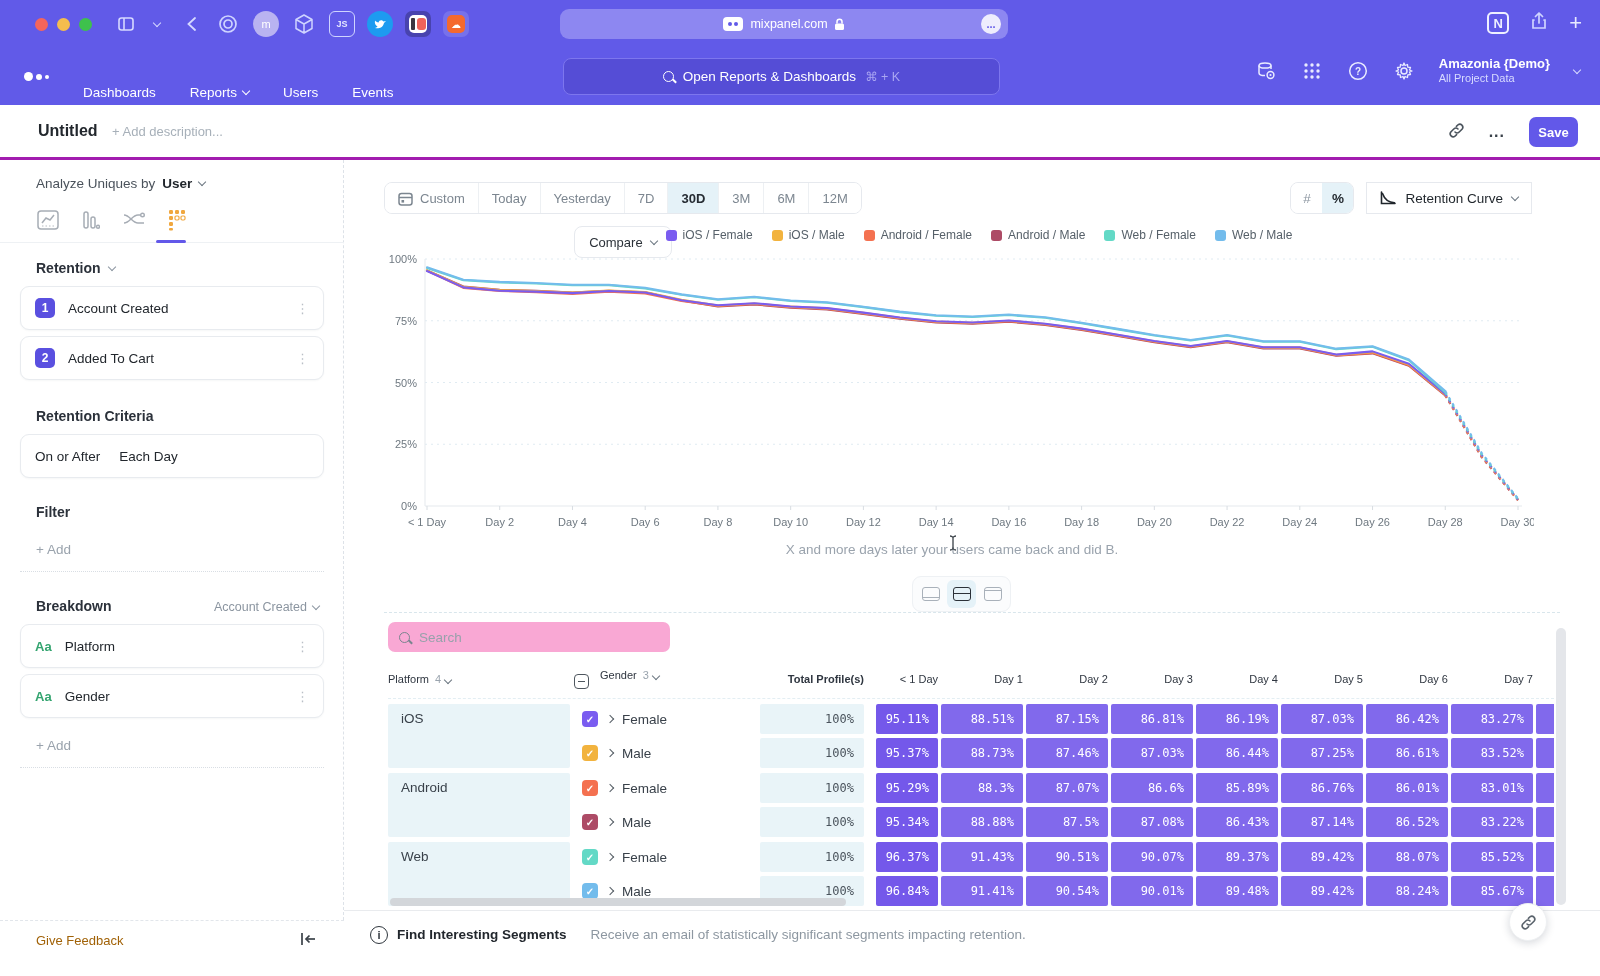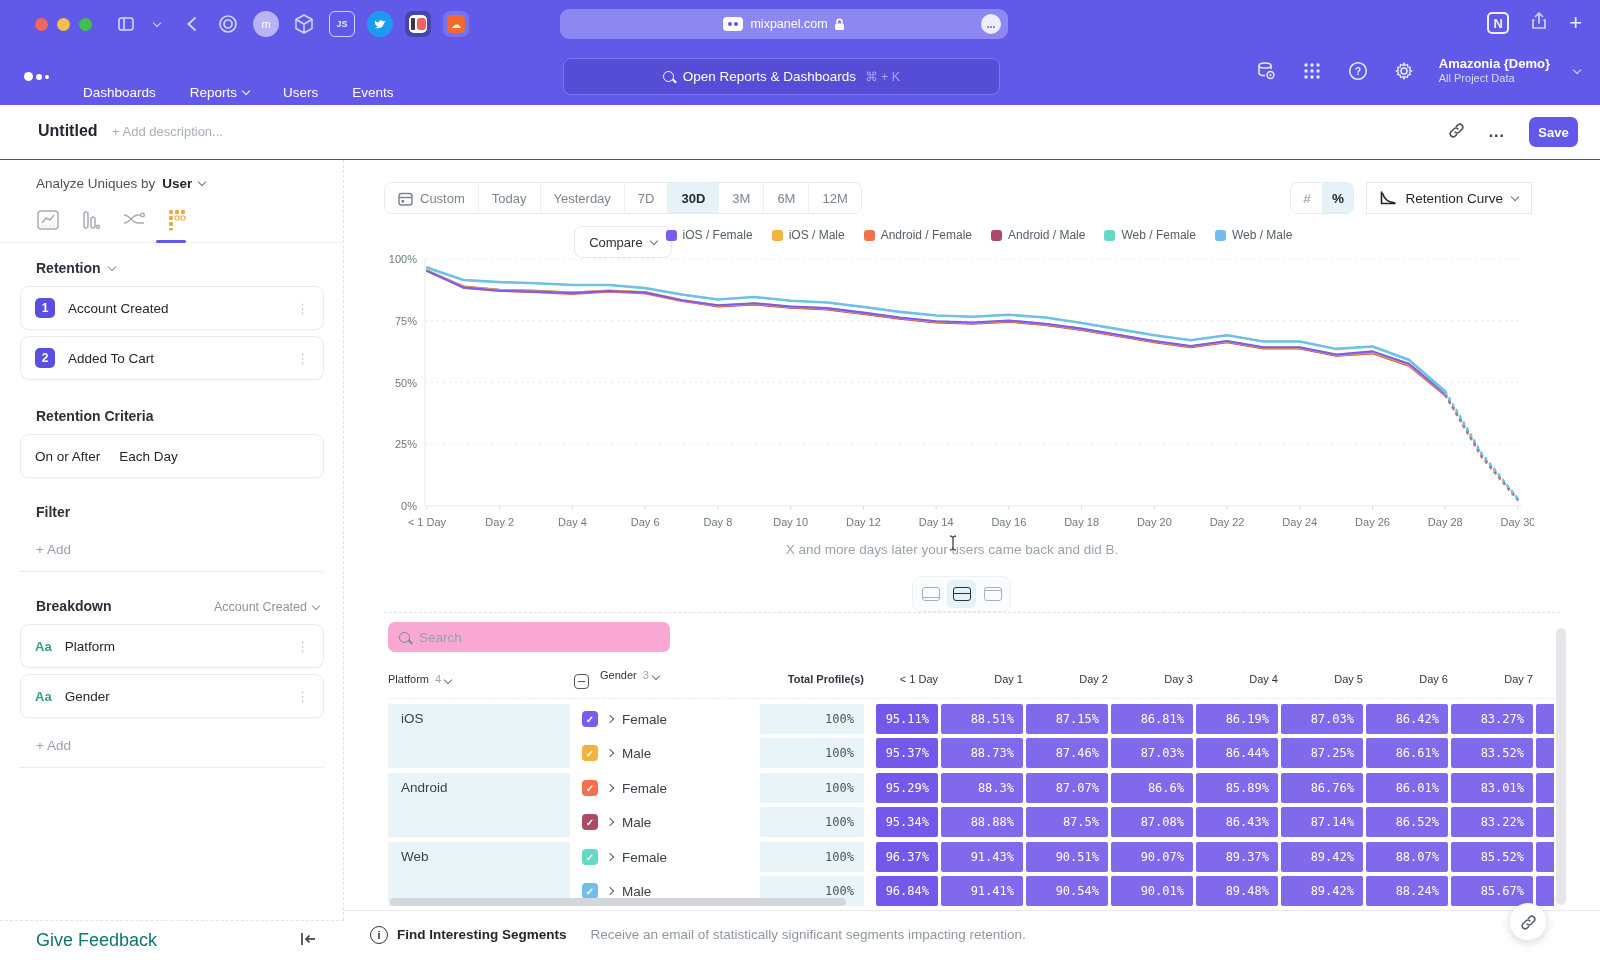--- a/index.html
+++ b/index.html
@@ -38,21 +38,21 @@
   #nav-search .short { color:#aaa6f2; font-size:12.5px; }
   .mag { width:11px; height:11px; border:1.7px solid currentColor; border-radius:50%; position:relative; display:inline-block;}
   .mag:after{content:""; position:absolute; width:5px; height:1.7px; background:currentColor; transform:rotate(45deg); right:-4px; bottom:-1px;}
   #nav-right { position:absolute; right:20px; top:8px; display:flex; align-items:center; gap:24px; color:#fff; }
   .nav-ic { width:22px; height:22px; display:flex; align-items:center; justify-content:center; font-size:15px; color:#e9ebff; }
   #project { text-align:left; line-height:1.25; }
   #project .pname { font-size:13px; font-weight:bold; }
   #project .pscope { font-size:11px; color:#d8dbff; }
 
   
-  #titlebar { position:absolute; left:0; top:105px; width:1600px; height:55px; background:#fff; border-bottom:1px solid #a21caf; }
+  #titlebar { position:absolute; left:0; top:105px; width:1600px; height:55px; background:#fff; border-bottom:3px solid #a21caf; }
   #report-title { position:absolute; left:38px; top:17px; font-size:16px; font-weight:bold; color:#22272d; }
   #report-desc { position:absolute; left:112px; top:19px; font-size:13px; color:#a7b0b9; }
   #title-actions { position:absolute; right:22px; top:12px; display:flex; align-items:center; gap:24px; }
   .ghost-ic { color:#4b545d; font-size:16px; }
   #save-btn { background:#6258e9; color:#fff; font-size:13px; font-weight:bold; border:none; border-radius:7px;
               width:49px; height:30px; }
 
   
   #sidebar { position:absolute; left:0; top:160px; width:344px; height:760px; background:#fff; border-right:1px dashed #dde2e8; }
   #analyze-row { position:absolute; left:36px; top:16px; font-size:13.5px; color:#4a525b; display:flex; gap:7px; align-items:center;}
@@ -67,21 +67,21 @@
   .step-badge { width:20px; height:20px; border-radius:5px; background:#5a50e0; color:#fff; font-size:12px; font-weight:bold;
                 display:flex; align-items:center; justify-content:center; }
   .s-card .lbl { font-size:13.5px; color:#22272d; flex:1; }
   .kebab { color:#b9bfc7; font-size:13px; letter-spacing:0; }
   .aa { color:#33a46f; font-weight:bold; font-size:13px; }
   .add-card { position:absolute; left:20px; width:304px; height:44px; border-bottom:1px dotted #d9dee4;
               display:flex; align-items:center; padding:0 16px; color:#9aa3ad; font-size:13.5px; }
   #breakdown-scope { position:absolute; right:24px; font-size:12.5px; color:#8b95a0; display:flex; gap:6px; align-items:center; }
   #sidebar-footer { position:absolute; left:0; top:920px; width:344px; height:56px; border-top:1px dashed #e2e6eb;
                     display:flex; align-items:center; justify-content:space-between; padding:0 28px 16px 36px; }
-  #give-feedback { color:#0f766e; font-size:18px; }
+  #give-feedback { color:#a16207; font-size:13px; }
 
   
   #main { position:absolute; left:344px; top:160px; width:1256px; height:750px; background:#fff; overflow:hidden; }
 
   #controls-row { position:absolute; left:40px; top:22px; display:flex; gap:12px; align-items:center;flex-direction:column; }
   #range-group { display:flex; border:1px solid #e6e9ee; border-radius:8px; overflow:hidden; height:32px; background:#fff;}
   .range-btn { border:none; background:#fff; color:#7c8690; font-size:13px; padding:0 13px; height:100%;
                display:flex; align-items:center; gap:7px; border-left:1px solid #edf0f3; }
   .range-btn:first-child { border-left:none; }
   .range-btn.active { background:#e5f2f8; color:#262c33; font-weight:bold; }

